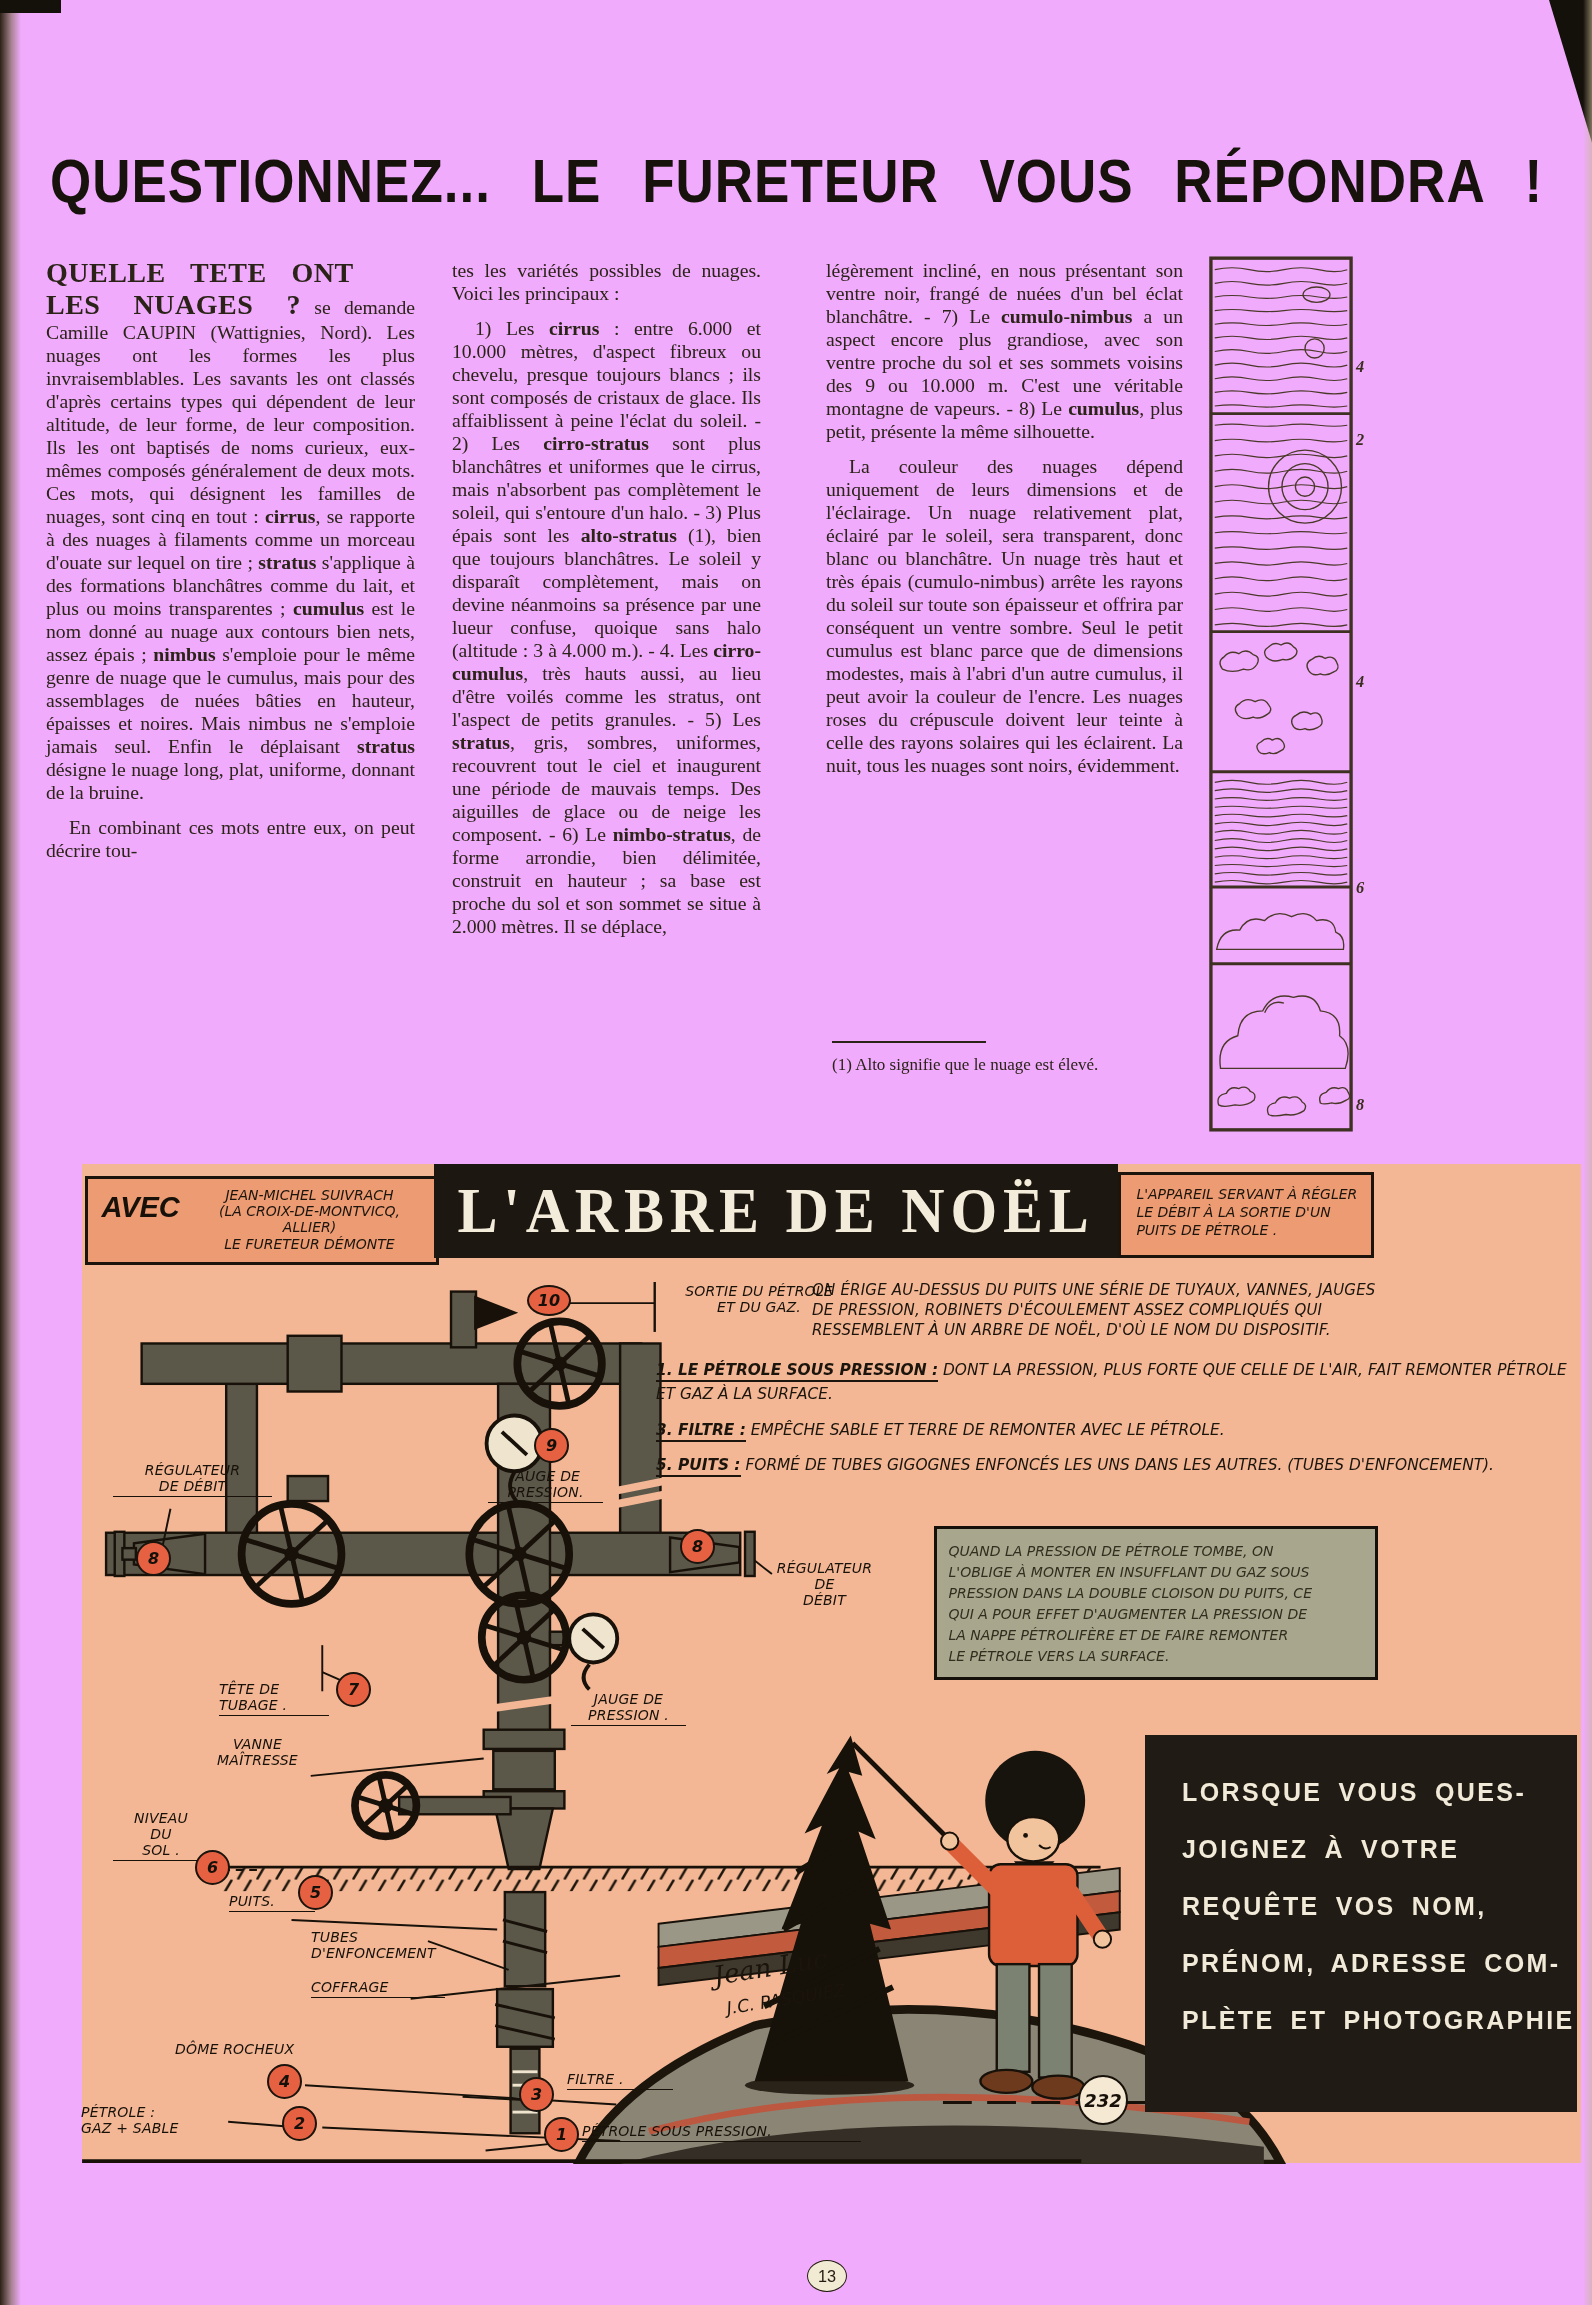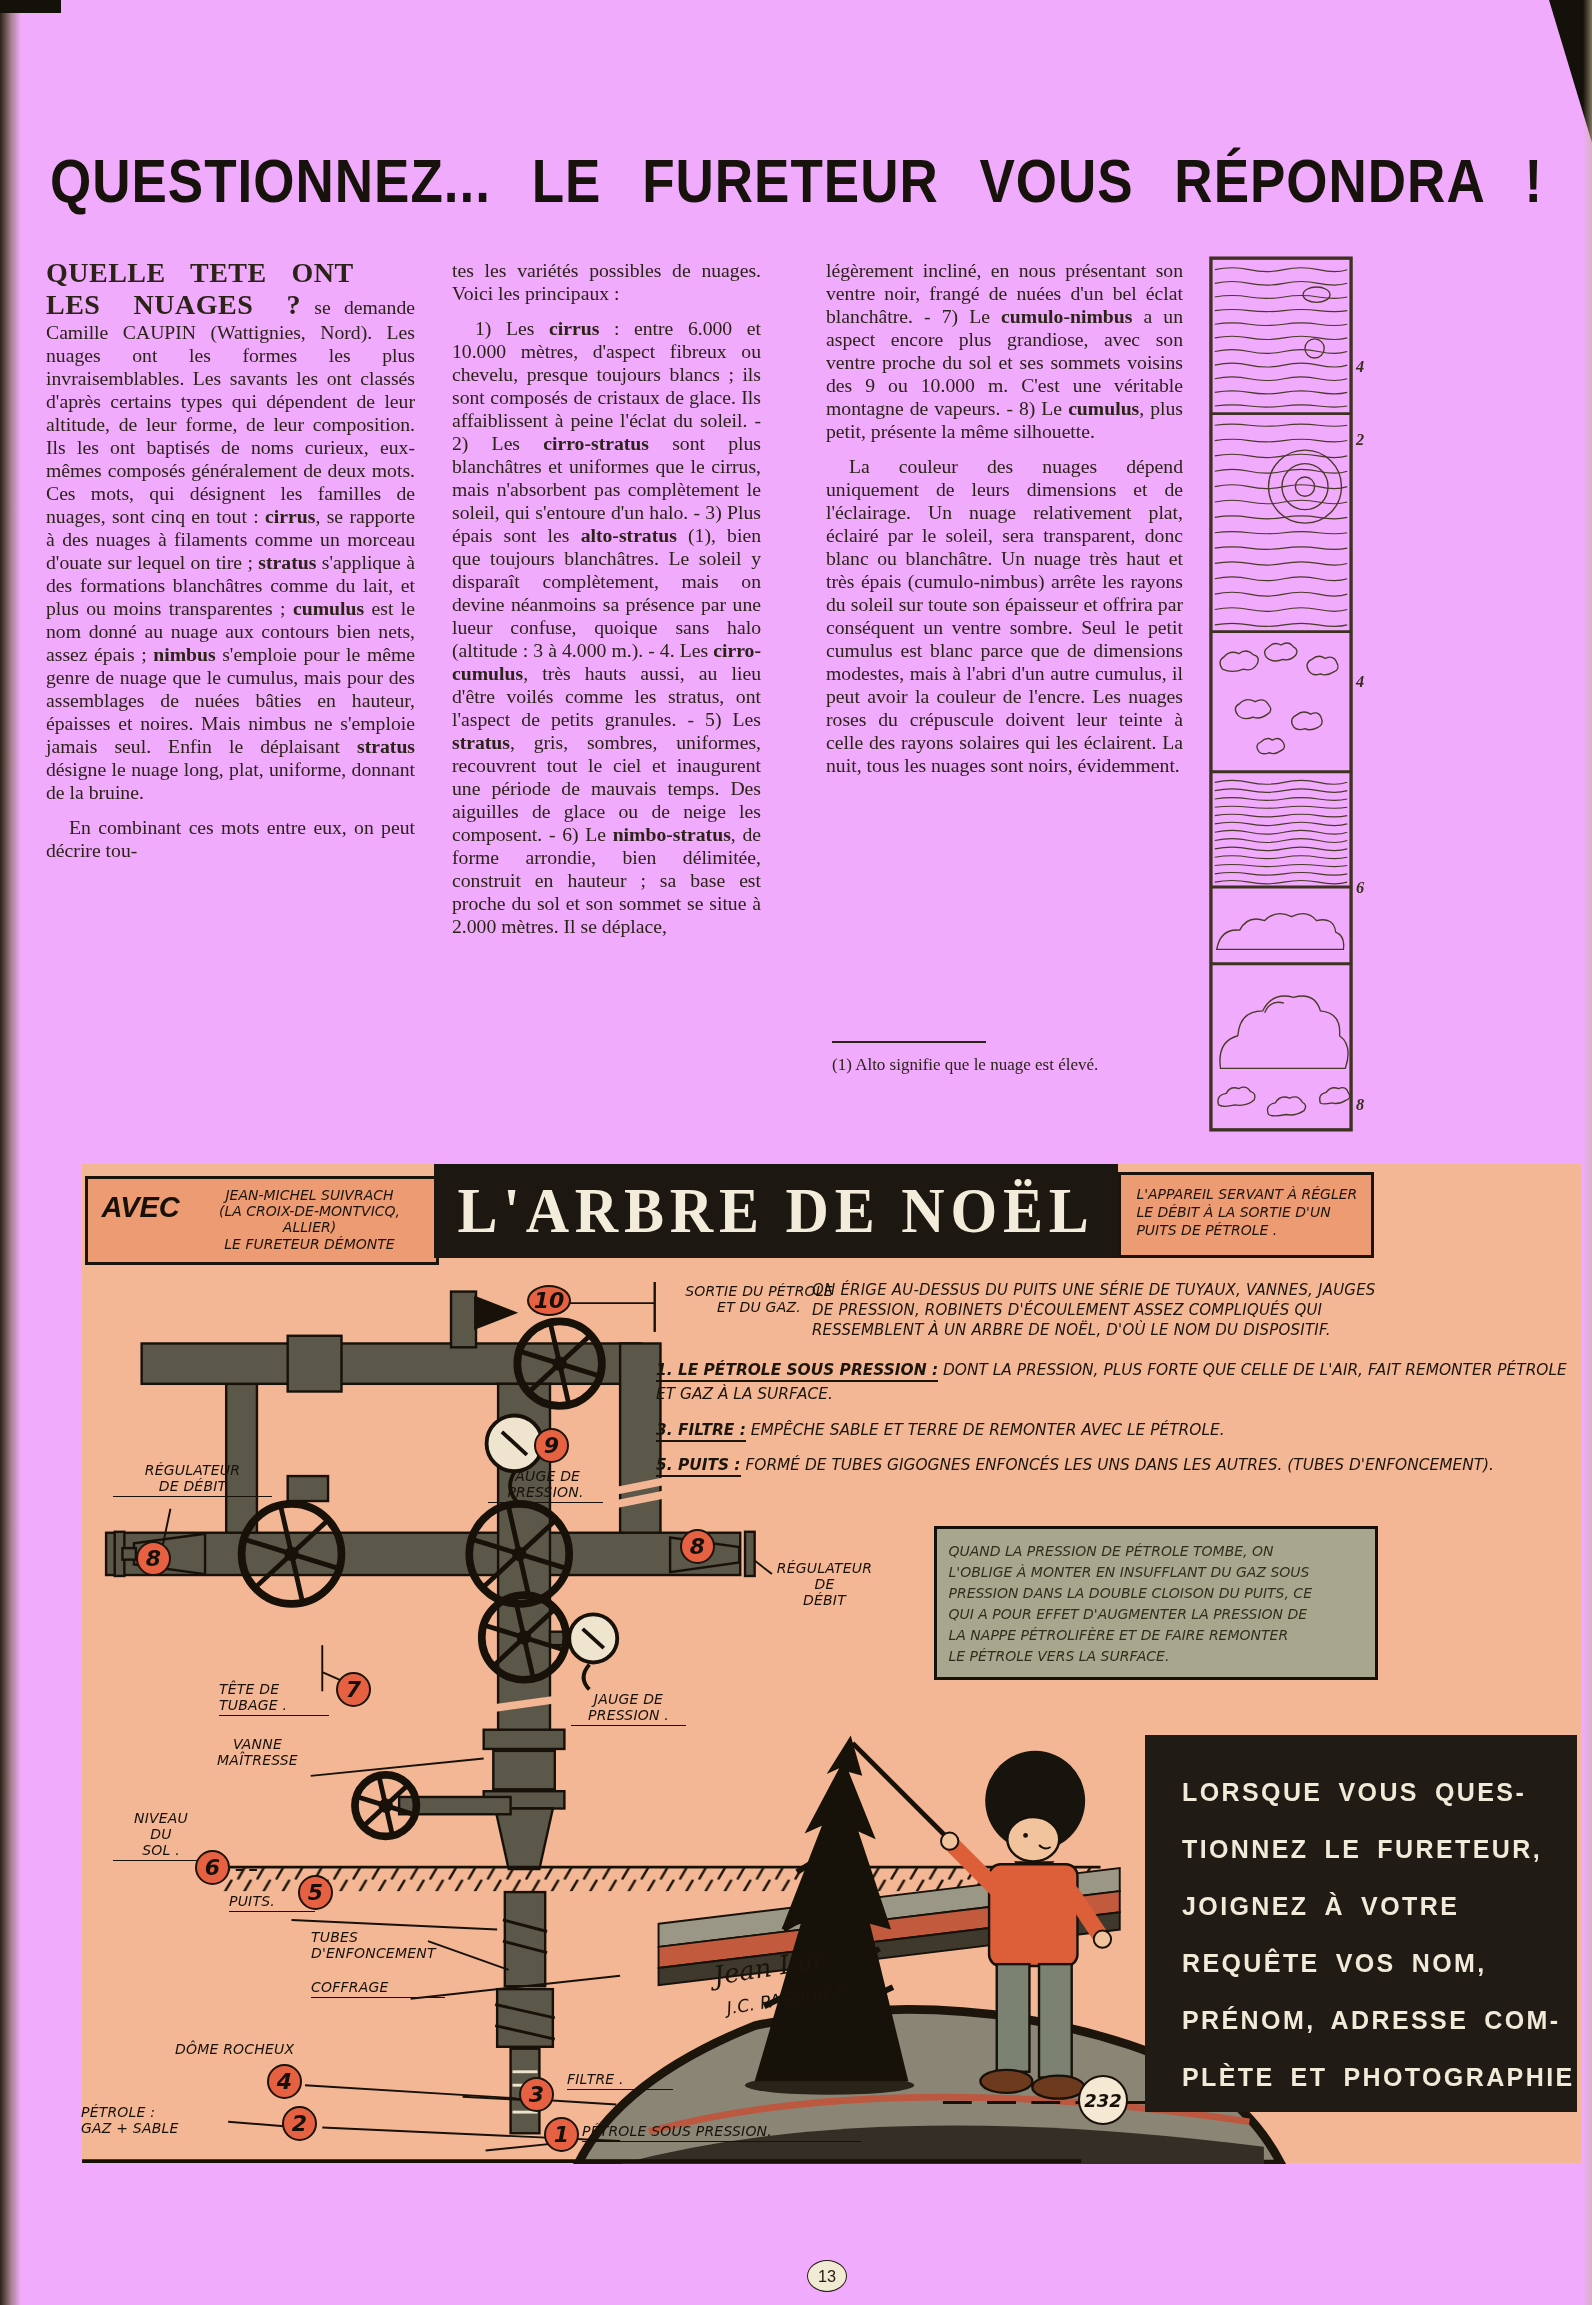--- a/index.html
+++ b/index.html
@@ -58,21 +58,21 @@
            font-size:14px;line-height:21px;color:#312e1f;}
   .info-box{position:absolute;left:1145px;top:1735px;width:432px;height:377px;background:#201b15;
             padding:29px 0 0 37px;box-sizing:border-box;}
   .info-box div{font-family:"Liberation Sans",sans-serif;font-weight:bold;font-size:25px;
                 letter-spacing:2.4px;word-spacing:6.7px;color:#f2ead8;line-height:57px;white-space:nowrap;}
   .d-label{position:absolute;font-family:"DejaVu Sans",sans-serif;font-style:italic;font-size:14px;
            line-height:16px;color:#17110a;letter-spacing:0.2px;}
   .d-label.u{border-bottom:1.9px solid #17110a;padding-bottom:1.9px;}
   .badge{position:absolute;width:35px;height:35px;border-radius:50%;background:#e66042;
          border:2.9px solid #1a140d;box-sizing:border-box;display:flex;align-items:center;justify-content:center;
-         font-family:"DejaVu Sans",sans-serif;font-style:italic;font-weight:bold;font-size:22px;color:#16100a;}
+         font-family:"DejaVu Sans",sans-serif;font-style:italic;font-weight:bold;font-size:16px;color:#16100a;}
   .badge.wide{width:44px;height:31px;border-radius:50%;}
   .sig1{position:absolute;left:713px;top:1952px;font-size:26px;font-style:italic;
         font-family:"DejaVu Serif",serif;transform:rotate(-9deg);color:#1a140c;}
   .sig2{position:absolute;left:726px;top:1989px;font-size:17.3px;font-style:italic;
         font-family:"DejaVu Sans",sans-serif;transform:rotate(-9deg);color:#1a140c;}
   .panel-num{position:absolute;left:1078px;top:2075px;width:50px;height:50px;border:2.9px solid #17110a;
              border-radius:50%;box-sizing:border-box;background:#f6e9d4;display:flex;align-items:center;justify-content:center;
              font-family:"DejaVu Sans",sans-serif;font-style:italic;font-weight:bold;font-size:18px;color:#17110a;}
   .pagenum{position:absolute;left:807px;top:2260px;width:38px;height:30px;border:1.9px solid #241c12;
            border-radius:50%;display:flex;align-items:center;justify-content:center;
@@ -394,21 +394,20 @@
   <div class="gas-box hand" id="gas-box">
       <div>QUAND LA PRESSION DE PÉTROLE TOMBE, ON</div>
       <div>L'OBLIGE À MONTER EN INSUFFLANT DU GAZ SOUS</div>
       <div>PRESSION DANS LA DOUBLE CLOISON DU PUITS, CE</div>
       <div>QUI A POUR EFFET D'AUGMENTER LA PRESSION DE</div>
       <div>LA NAPPE PÉTROLIFÈRE ET DE FAIRE REMONTER</div>
       <div>LE PÉTROLE VERS LA SURFACE.</div>
     </div>
   <div class="info-box" id="info-box">
       <div>LORSQUE VOUS QUES-</div>
-      <div>TIONNEZ LE FURETEUR,</div>
       <div>JOIGNEZ À VOTRE</div>
       <div>REQUÊTE VOS NOM,</div>
       <div>PRÉNOM, ADRESSE COM-</div>
       <div>PLÈTE ET PHOTOGRAPHIE</div>
     </div>
 
   <div id="labels-root">
       <div class="d-label" style="left: 663px; top: 1283px; width: 192px; text-align: center;">SORTIE DU PÉTROLE<br>ET DU GAZ.</div>
       <div class="badge wide" style="left: 527px; top: 1285px;">10</div>
       <div class="d-label u" style="left: 488px; top: 1468px; width: 115px; text-align: center;">JAUGE DE<br>PRESSION.</div>

